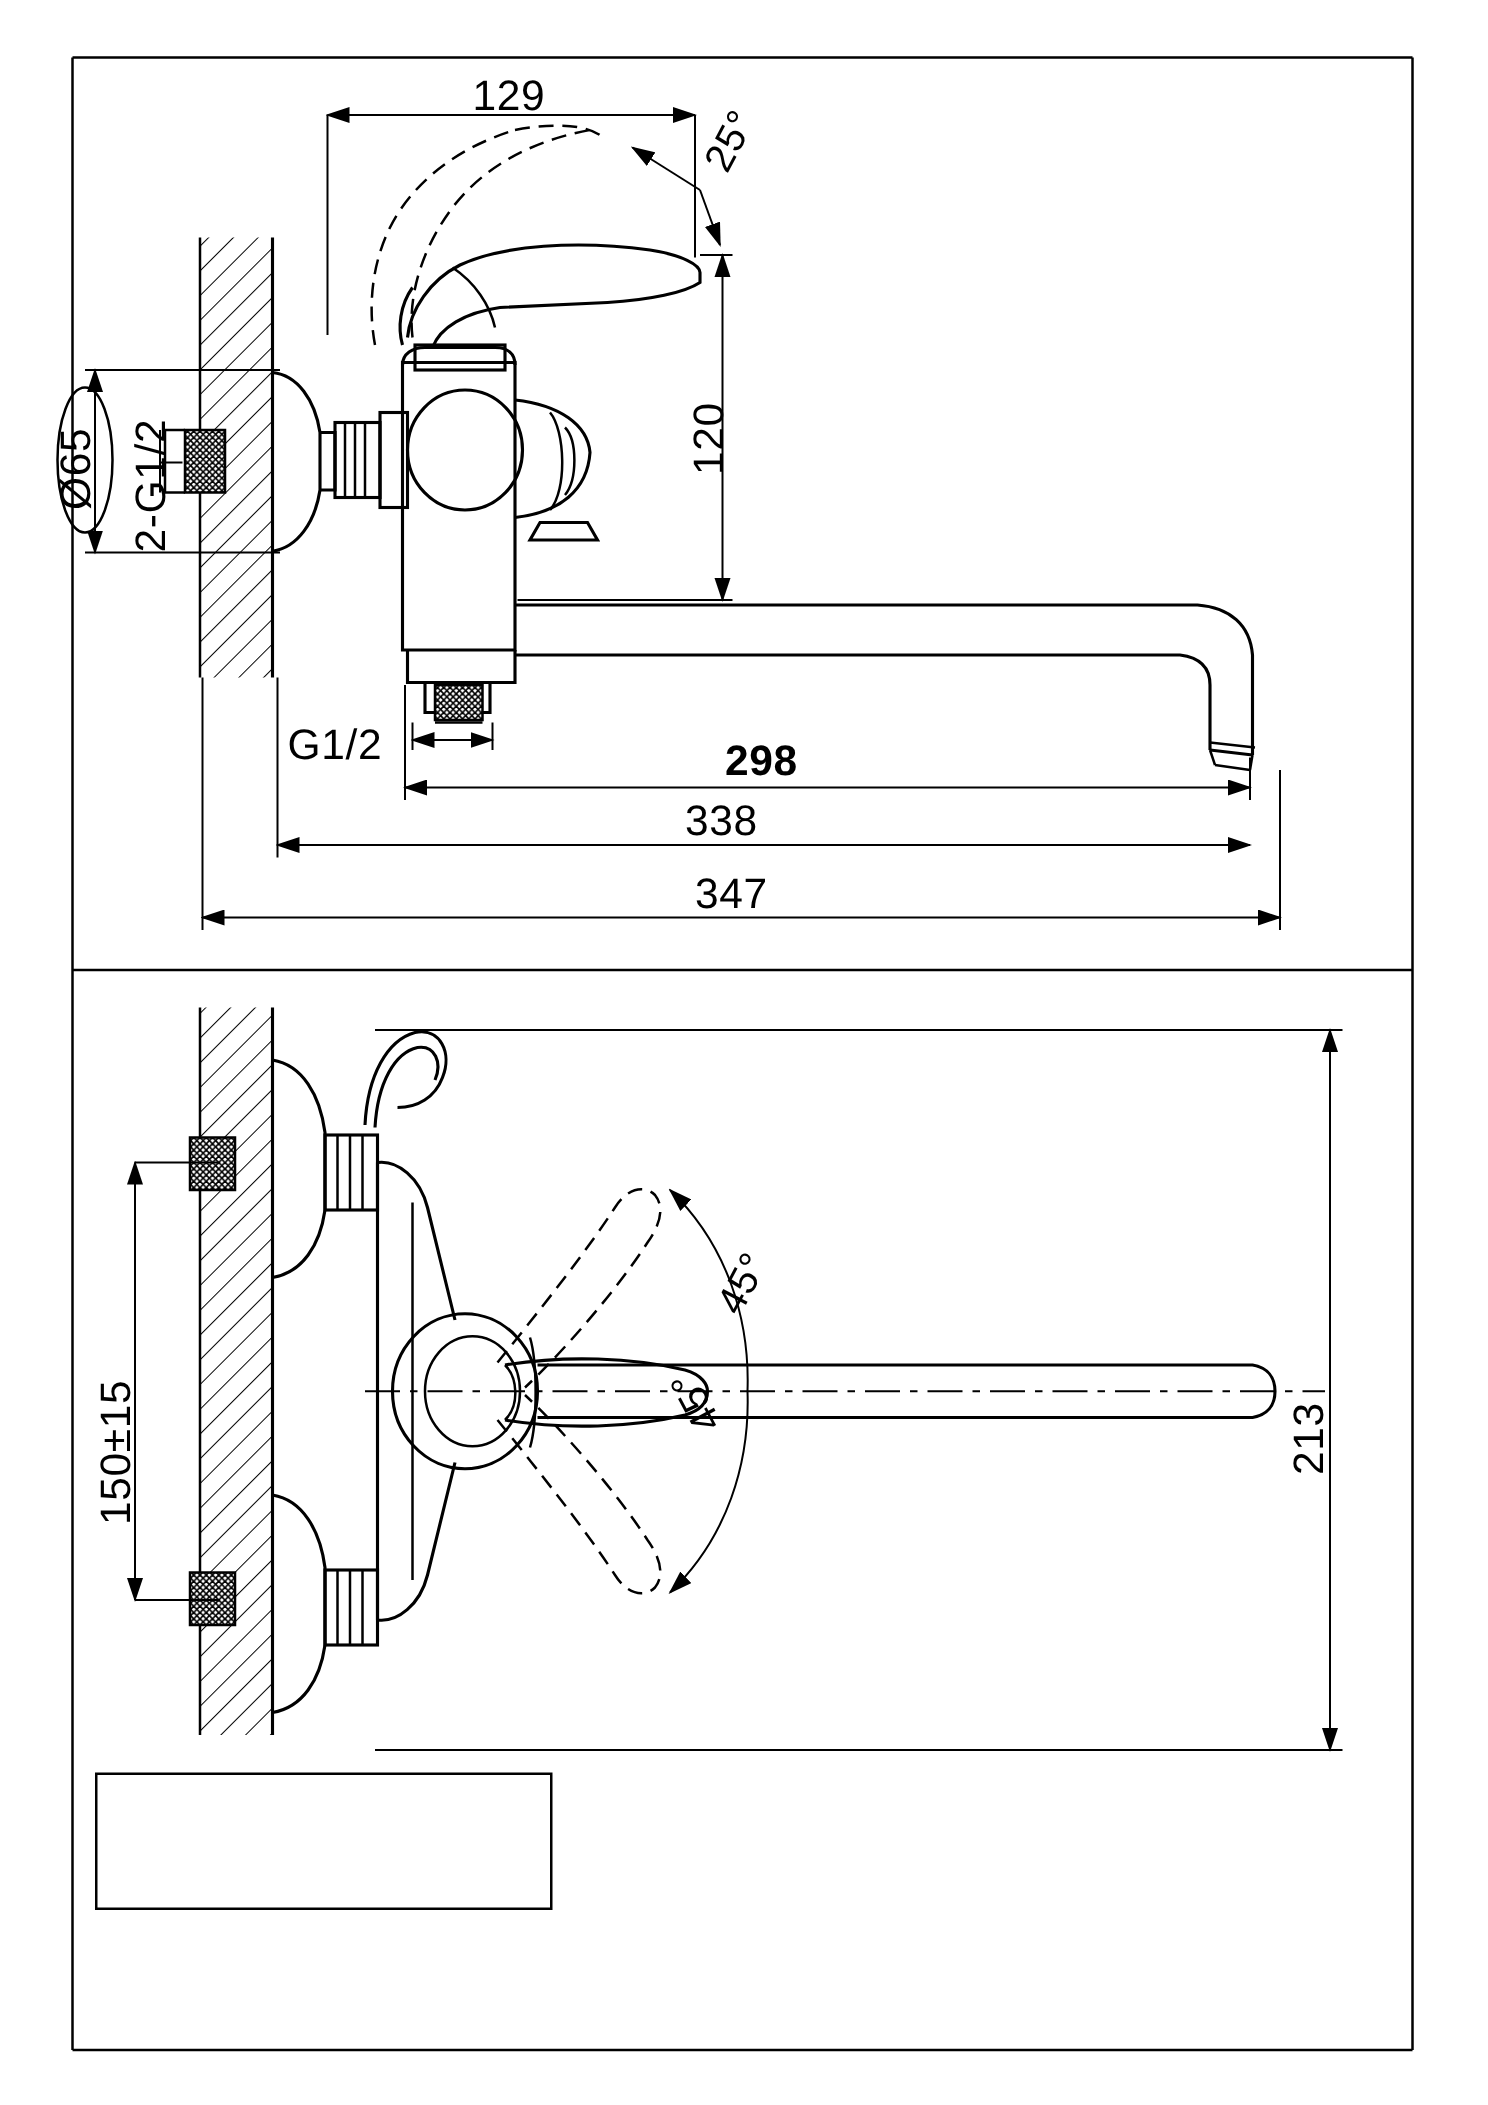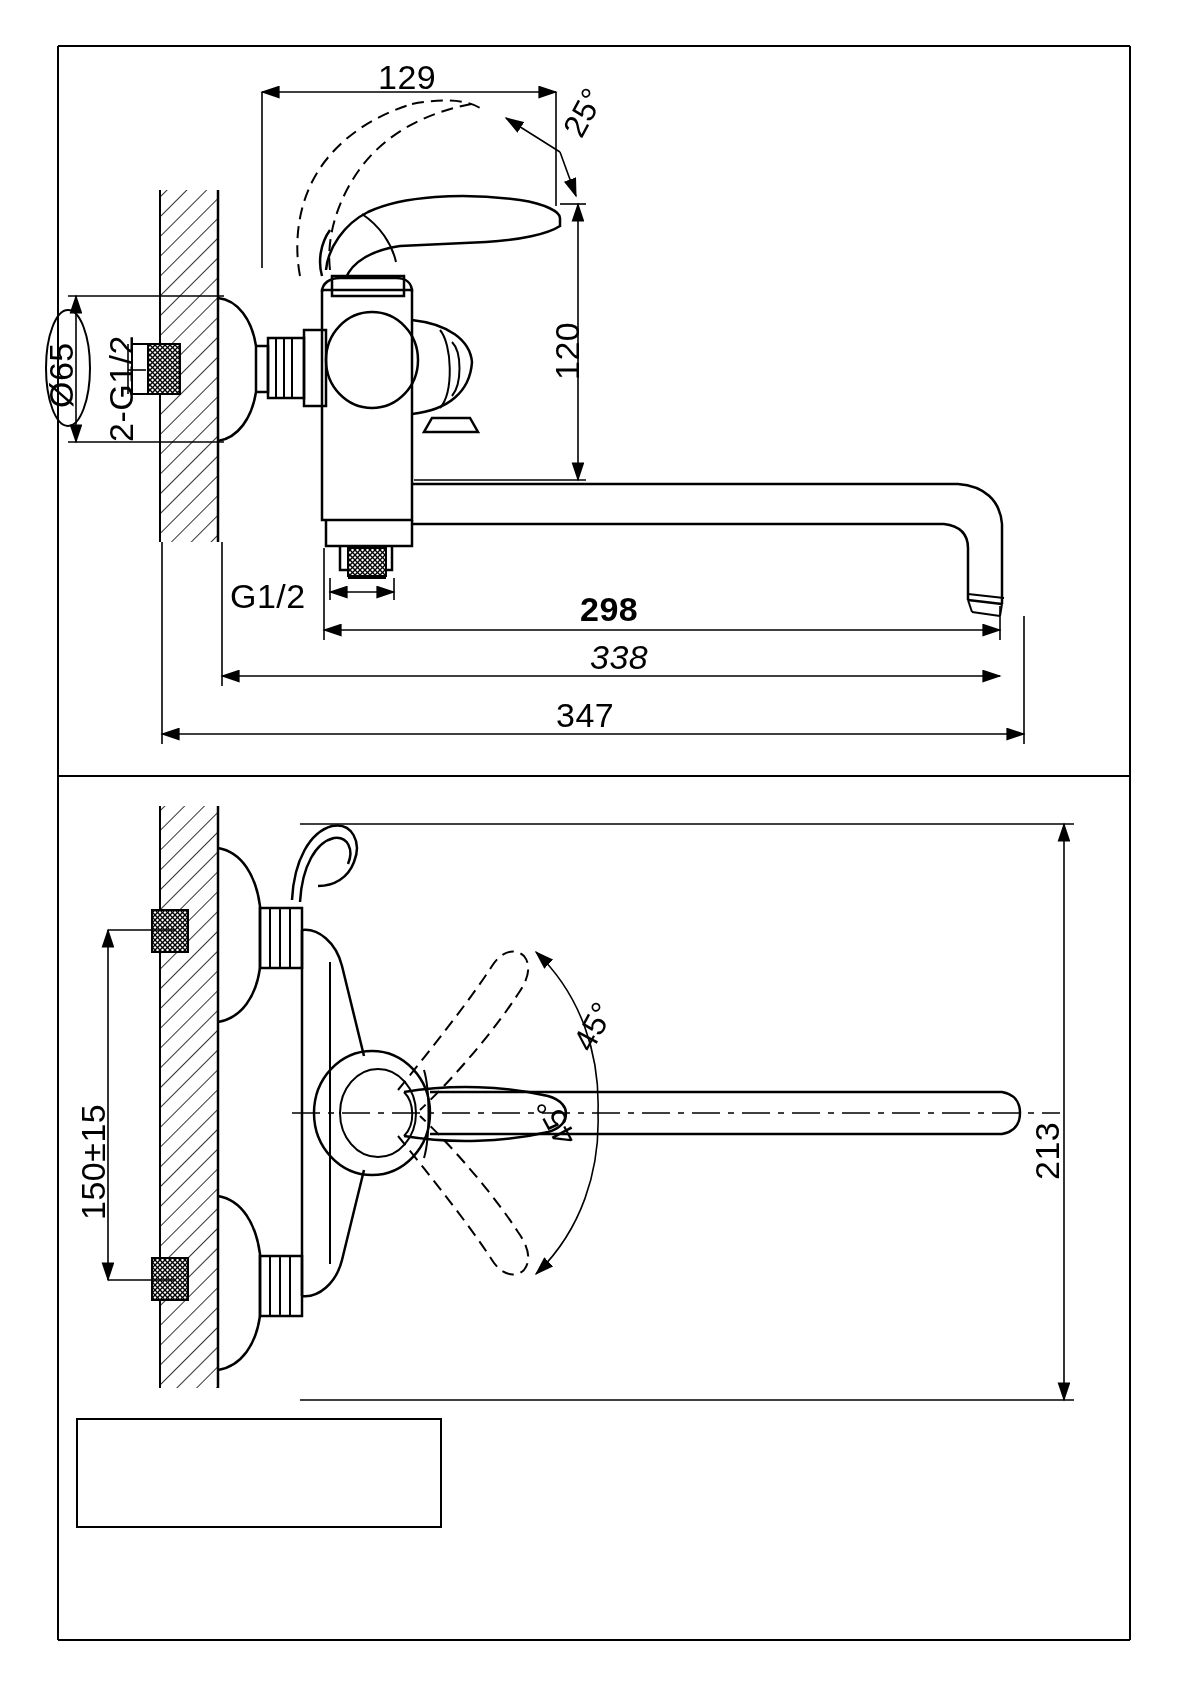--- a/index.html
+++ b/index.html
@@ -296,21 +296,21 @@
 
   <div class="dim-text rot90" style="left:548px; top:380px;">120</div>
 
   <div class="dim-text rot90" style="left:42px; top:408px;">Ø65</div>
 
   <div class="dim-text rot90" style="left:102px; top:442px;">2-G1/2</div>
 
   <div class="dim-text" style="left:230px; top:556px;margin-top:21px;">G1/2</div>
 
   <div class="dim-text" style="left:580px; top:590px;font-weight:bold;">298</div>
-  <div class="dim-text" style="left:590px; top:638px;font-style:italic;">338</div>
+  <div class="dim-text" style="left:548px; top:638px;">338</div>
   <div class="dim-text" style="left:556px; top:696px;">347</div>
 
   <div class="dim-text rot90" style="left:74px; top:1220px;">150±15</div>
 
   <div class="dim-text rot-tilt-b" style="left:566px; top:1040px; font-size:32px;">45°</div>
   <div class="dim-text rot-tilt-c" style="left:552px; top:1152px; font-size:32px;">45°</div>
 
   <div class="dim-text rot90" style="left:1028px; top:1180px;">213</div>
 
   <div class="title-box"></div>

